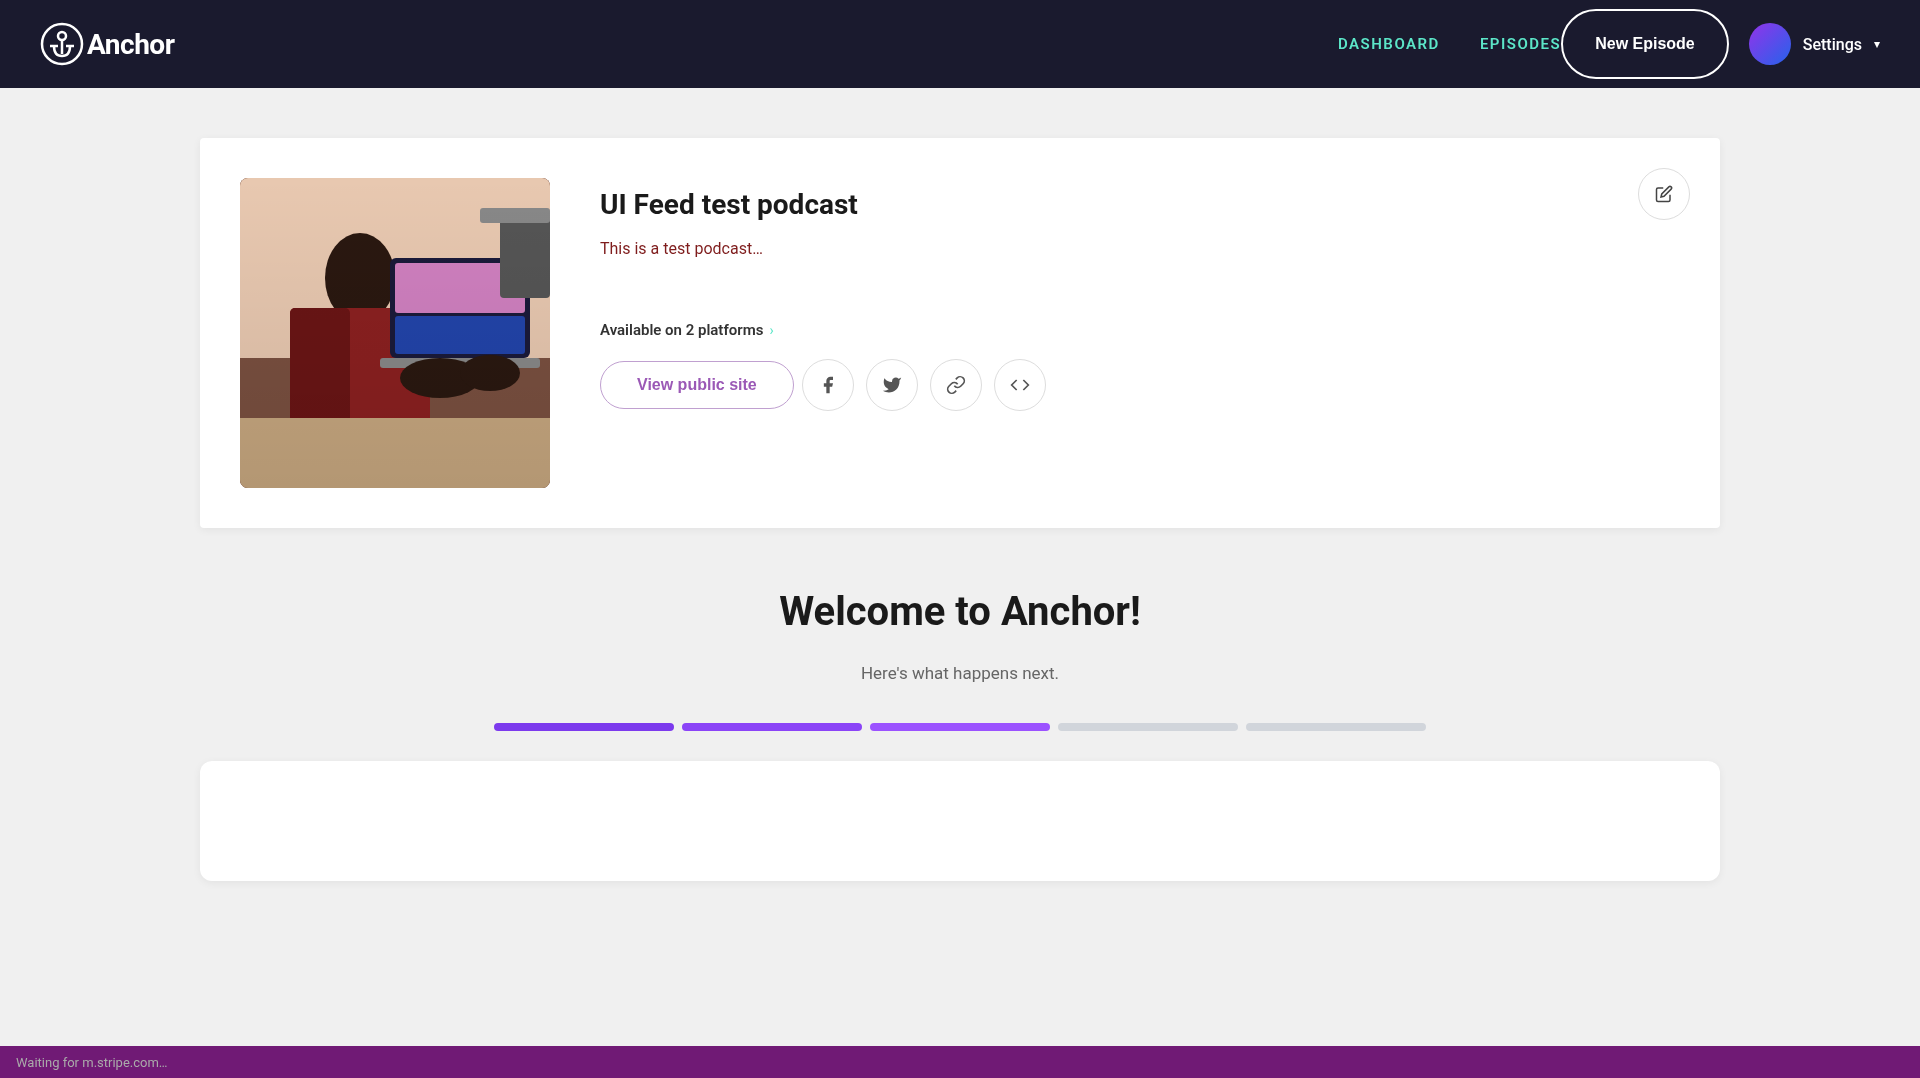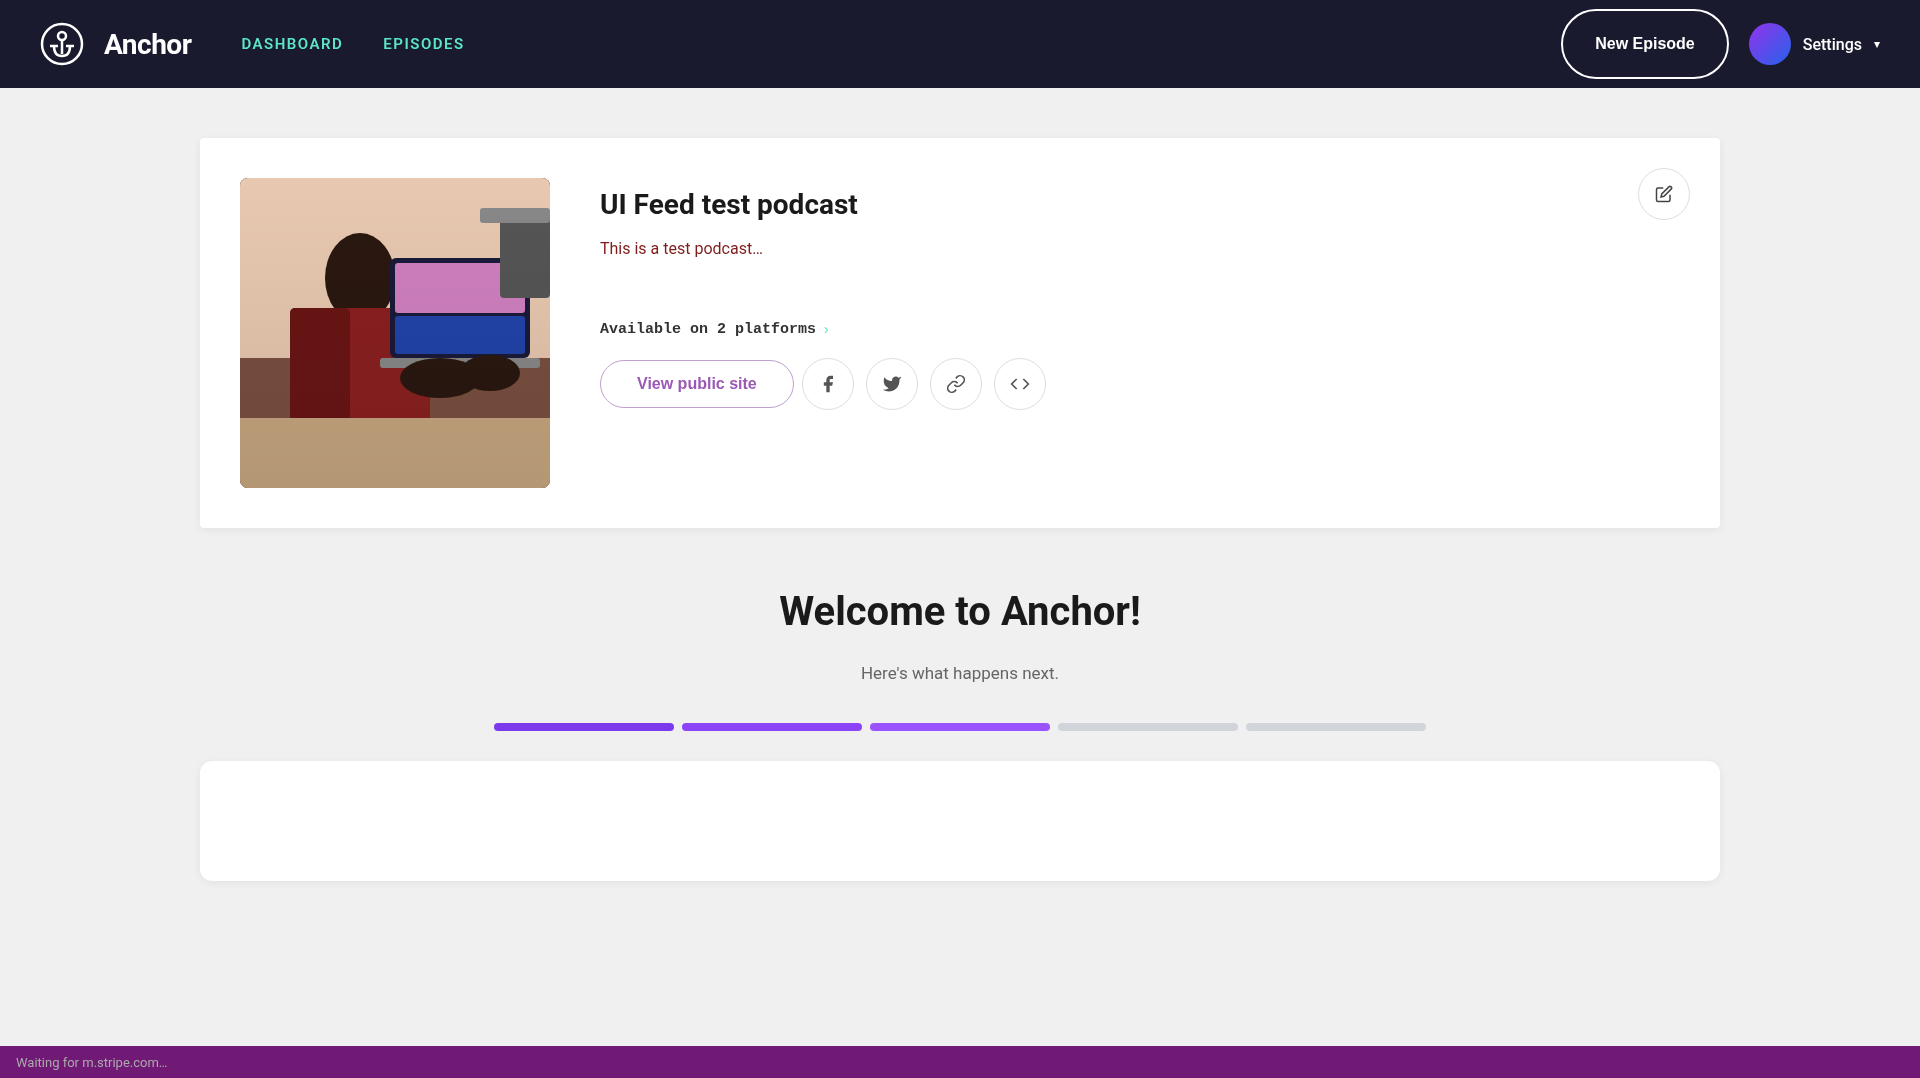--- a/index.html
+++ b/index.html
@@ -14,37 +14,38 @@
       background: #1a1a2e;
       display: flex;
       align-items: center;
       padding: 0 40px;
       height: 88px;
       position: relative;
     }
     .nav-logo {
       display: flex;
       align-items: center;
-      gap: 20px;
+      gap: 3px;
       margin-right: 50px;
     }
     .logo-icon {
       width: 44px;
       height: 44px;
     }
     .logo-text {
       color: #fff;
       font-size: 28px;
       font-weight: 700;
       letter-spacing: -0.5px;
     }
     .nav-links {
       display: flex;
       gap: 40px;
       flex: 1;
+      justify-content: flex-end;
     }
     .nav-link {
       color: #5ce6c8;
       text-decoration: none;
       font-size: 15px;
       font-weight: 600;
       letter-spacing: 1.5px;
       text-transform: uppercase;
     }
     .nav-right {
@@ -150,21 +151,20 @@
       font-size: 16px;
       color: #7f1d1d;
       margin-bottom: 60px;
       line-height: 1.5;
     }
     .platforms-line {
       display: flex;
       align-items: center;
       gap: 6px;
       margin-bottom: 20px;
-      font-family: Liberation Mono, monospace;
     }
     .platforms-text {
       font-size: 15px;
       font-weight: 600;
       color: #333;
     }
     .platforms-arrow {
       color: #5ce6c8;
       font-size: 14px;
     }

